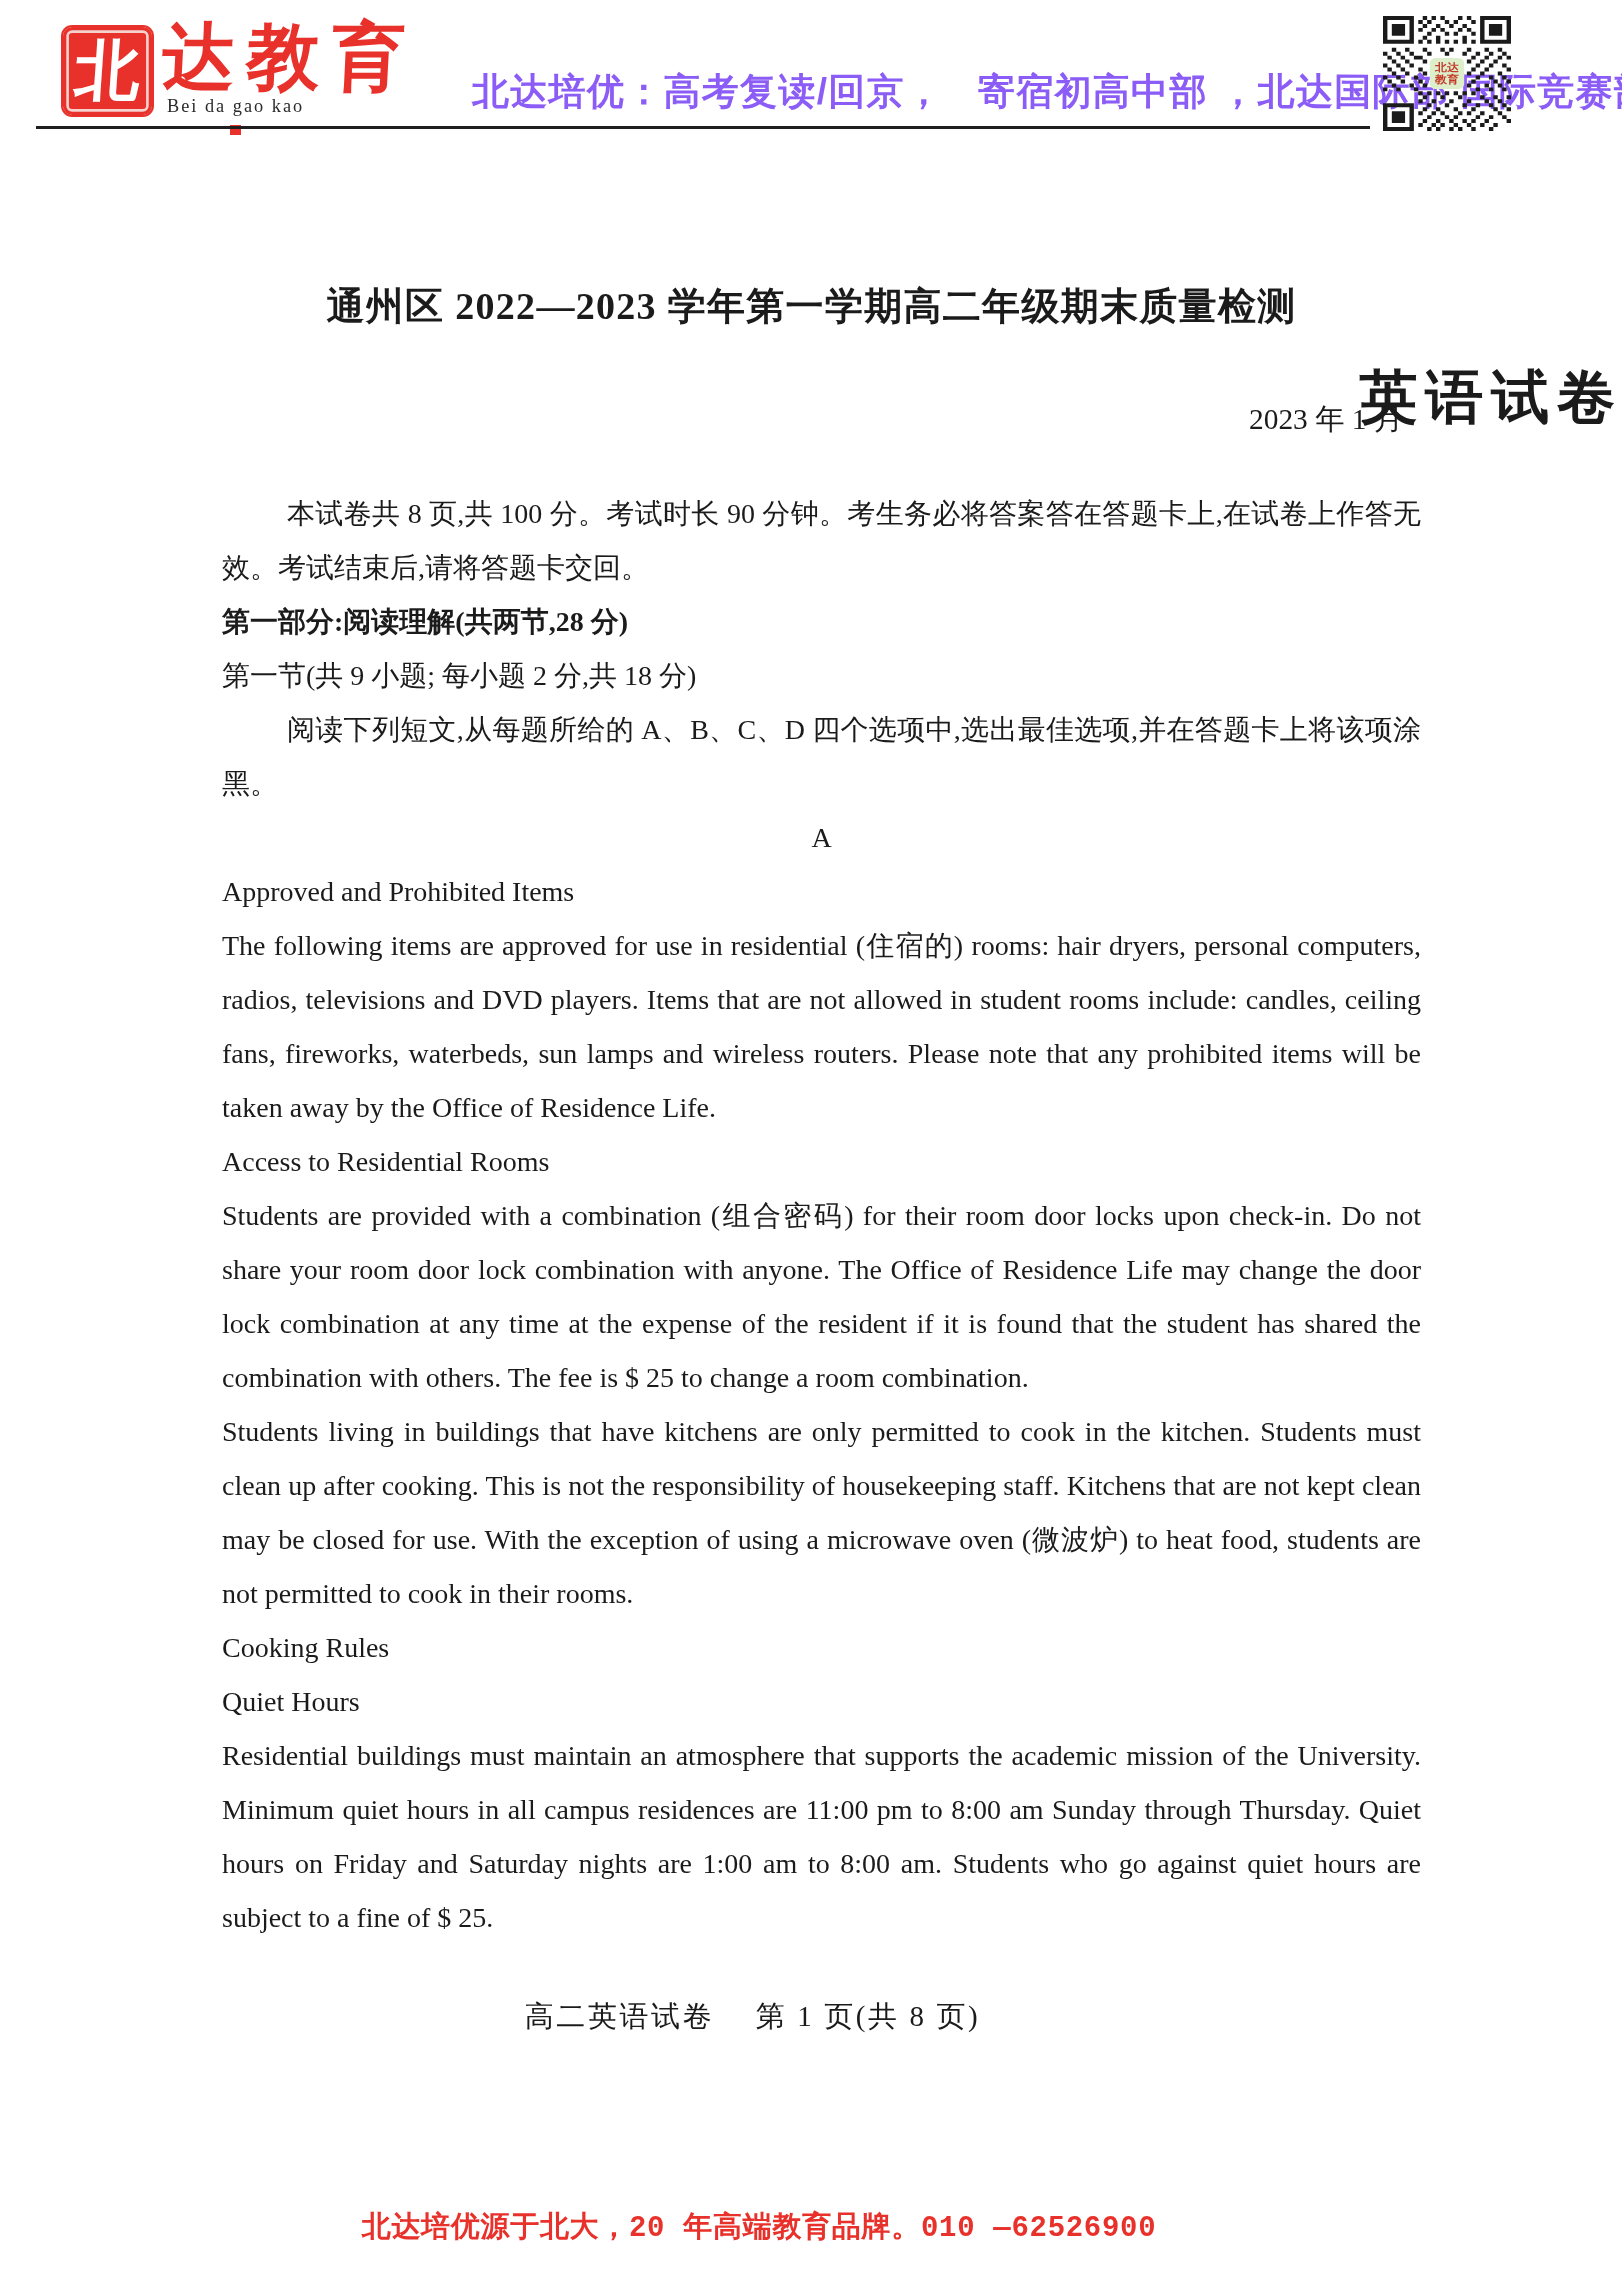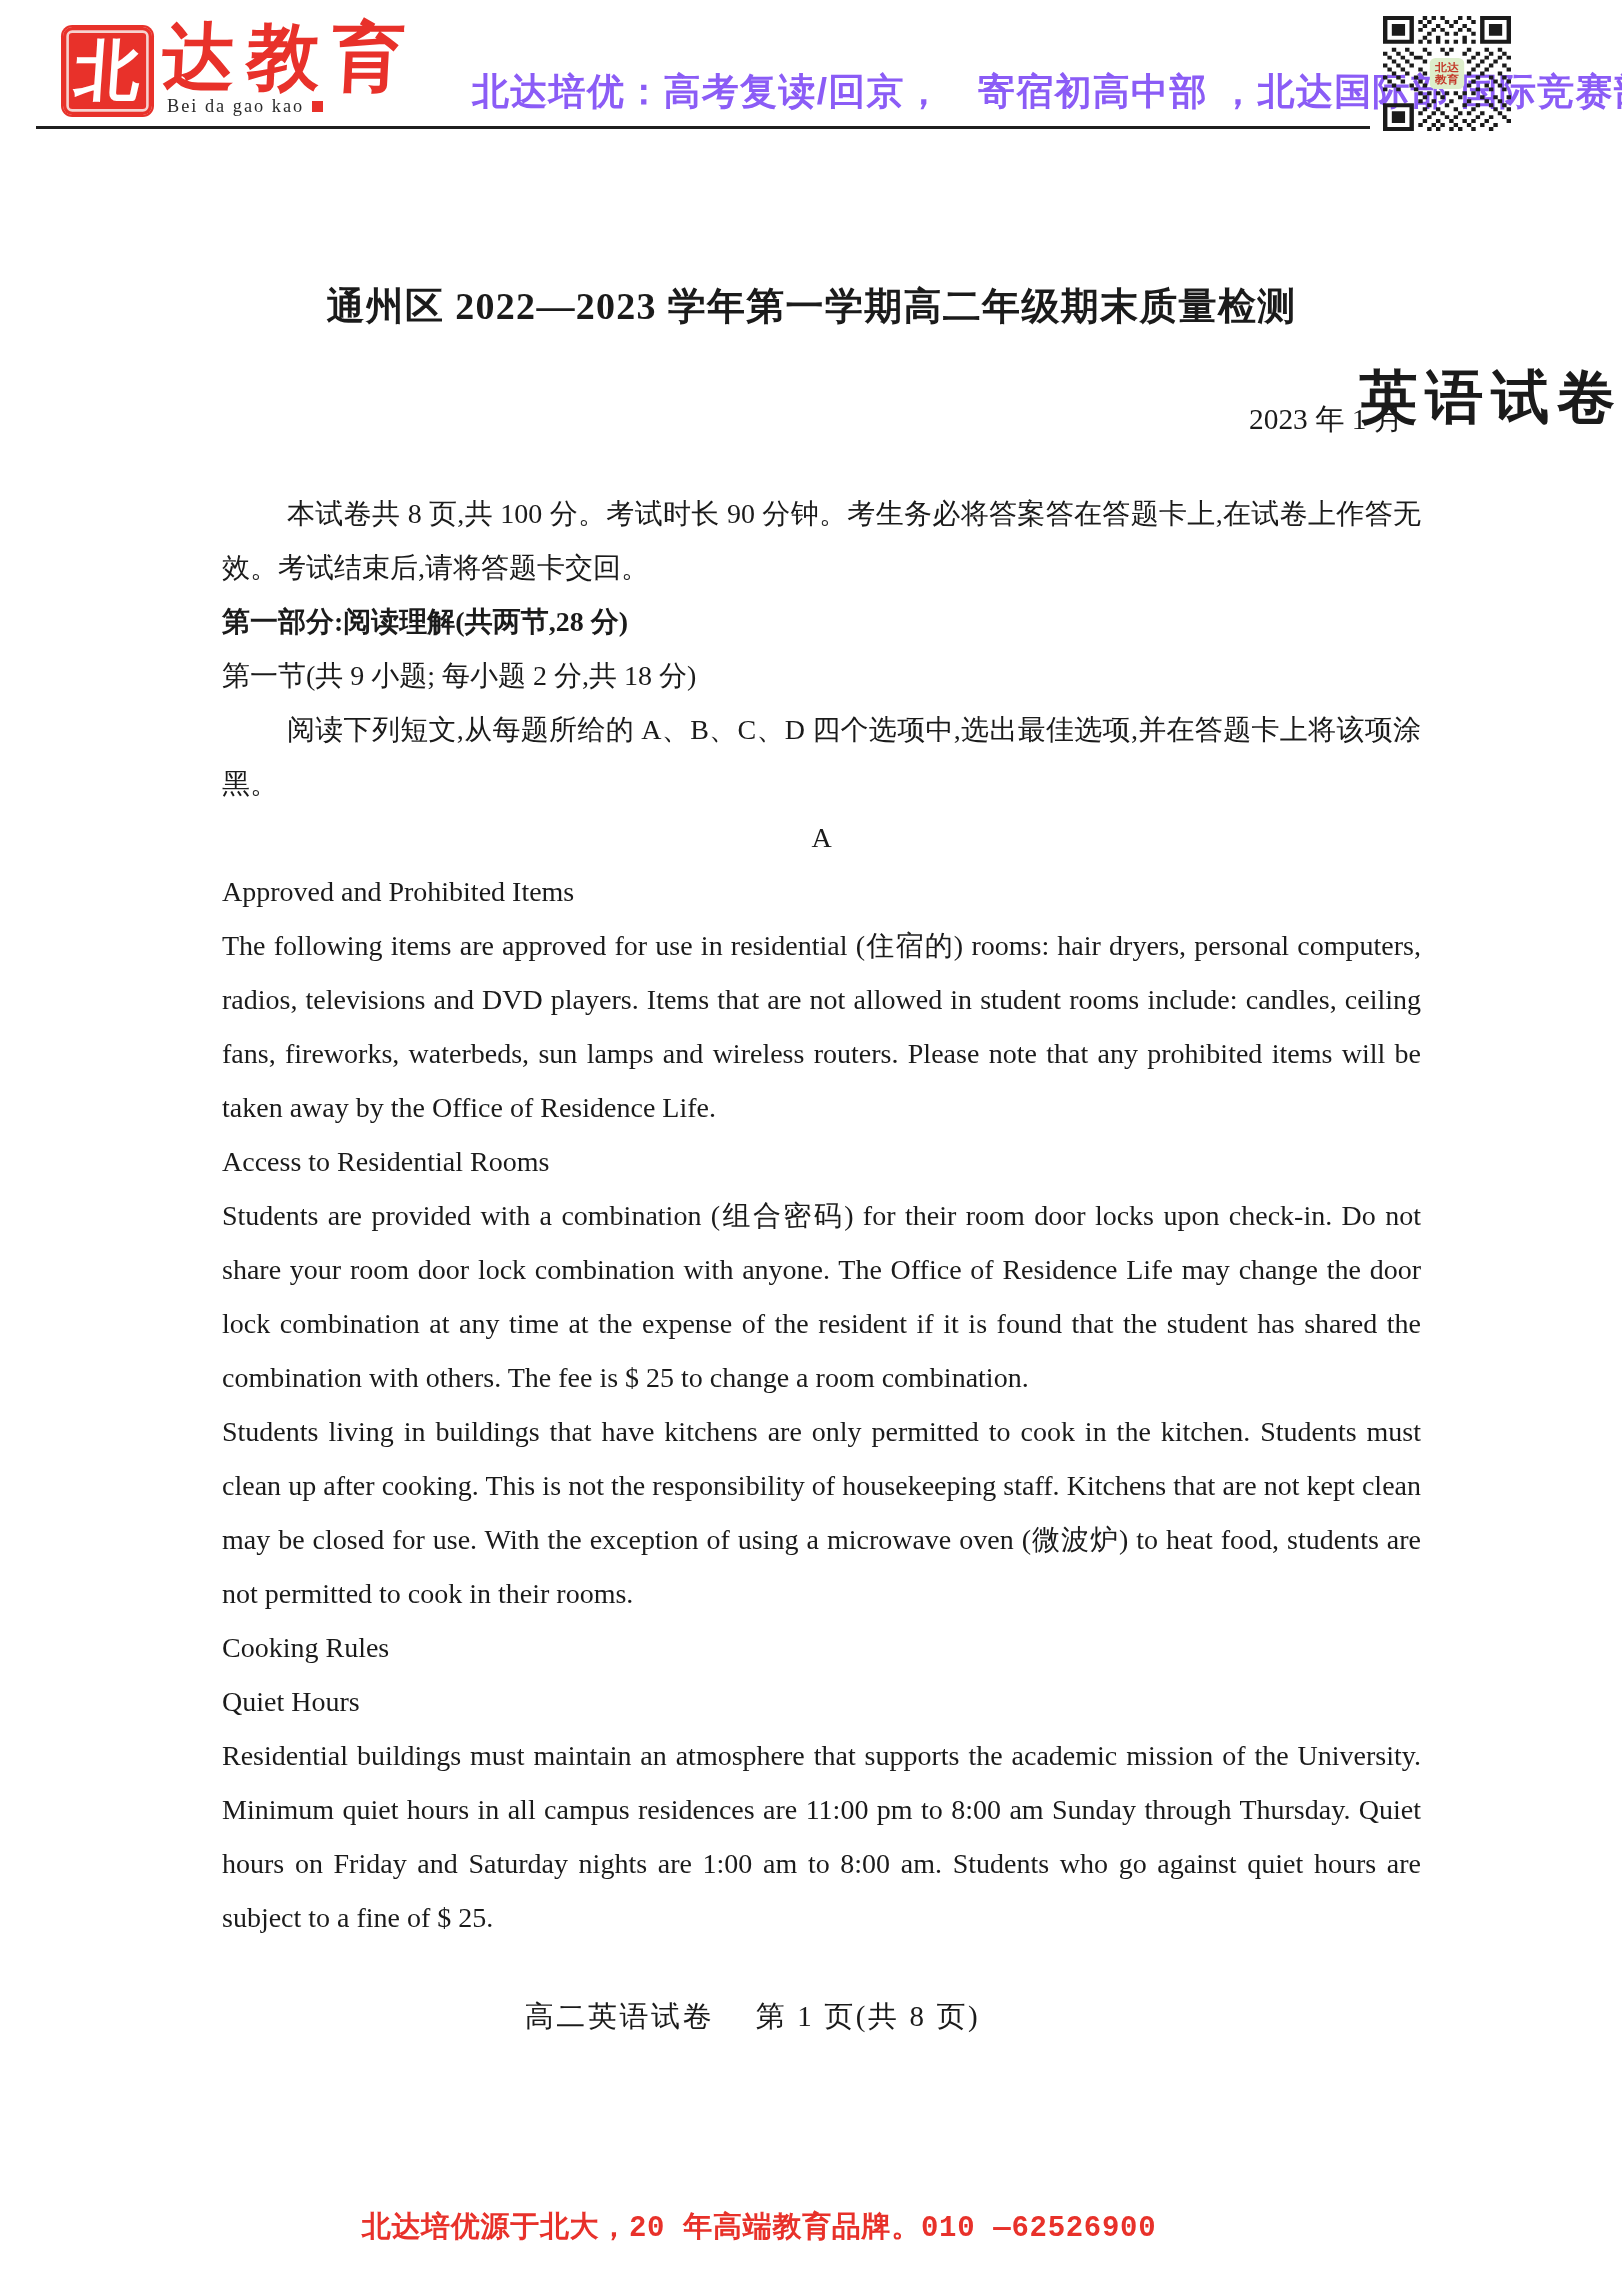--- a/index.html
+++ b/index.html
@@ -19,21 +19,21 @@
     font-family:"Liberation Serif", serif;transform:skewX(-4deg);
   }
   .brand-name{
     position:absolute;left:162px;top:21px;color:#e8312a;
     font-size:73px;font-weight:bold;letter-spacing:11.8px;line-height:1;
     font-family:"Liberation Serif", serif;transform:skewX(-3deg);white-space:pre;
   }
   .brand-sub{
     position:absolute;left:167px;top:96px;color:#2a2a2a;
     font-size:18.3px;letter-spacing:2px;font-family:"Liberation Serif", serif;
-    display:flex;align-items:center;gap:7.9px;white-space:pre;
+    display:flex;align-items:center;gap:7.9px;white-space:pre;flex-direction:column;
   }
   .brand-sub .sq{display:inline-block;width:10.5px;height:10.5px;background:#e8312a;}
   .header-slogan{
     position:absolute;left:472px;top:67px;color:#8b5cf6;
     font-size:37px;font-weight:bold;white-space:pre;
     font-family:"Liberation Sans", sans-serif;letter-spacing:1.3px;
   }
   .header-rule{
     position:absolute;left:36px;top:126px;width:1334px;height:3.3px;background:#1f1f1f;
   }

